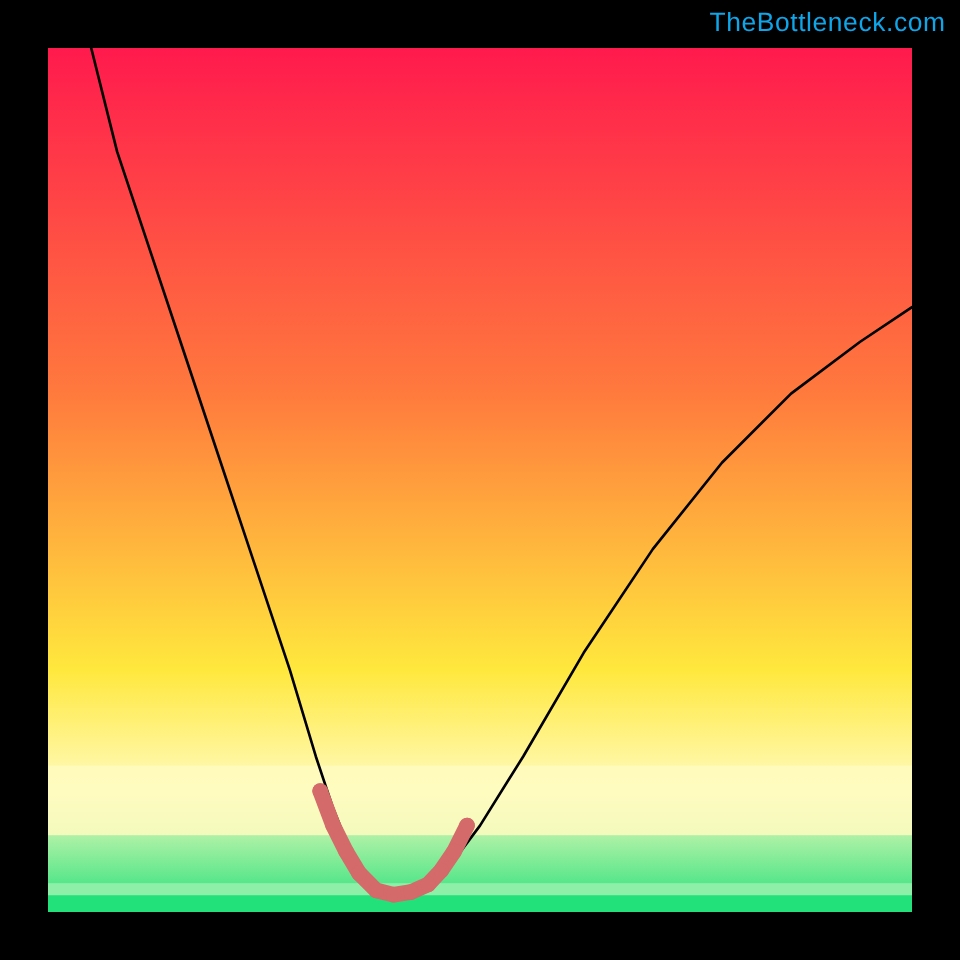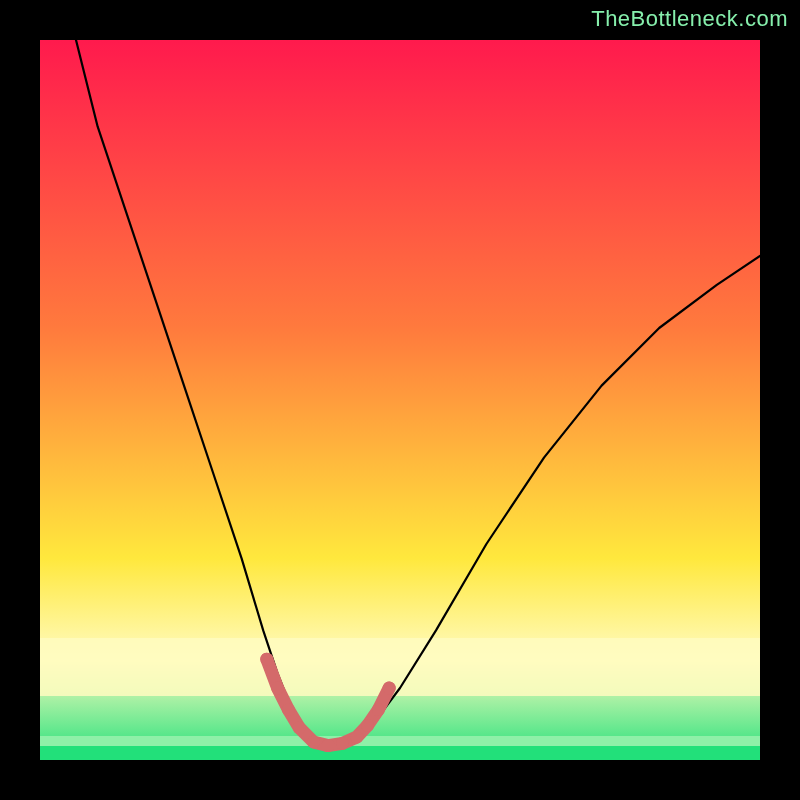--- a/index.html
+++ b/index.html
@@ -14,21 +14,21 @@
   .frame {
     position: relative;
     width: 800px;
     height: 800px;
     background: #000;
   }
   .watermark {
     position: absolute;
     top: 6px;
     right: 12px;
-    color: #86efac;
+    color: #0ea5e9;
     font-size: 22px;
     font-weight: 500;
     letter-spacing: 0.5px;
     z-index: 50;
   }
   .plot {
     position: absolute;
     left: 40px;
     top: 40px;
     width: 720px;

